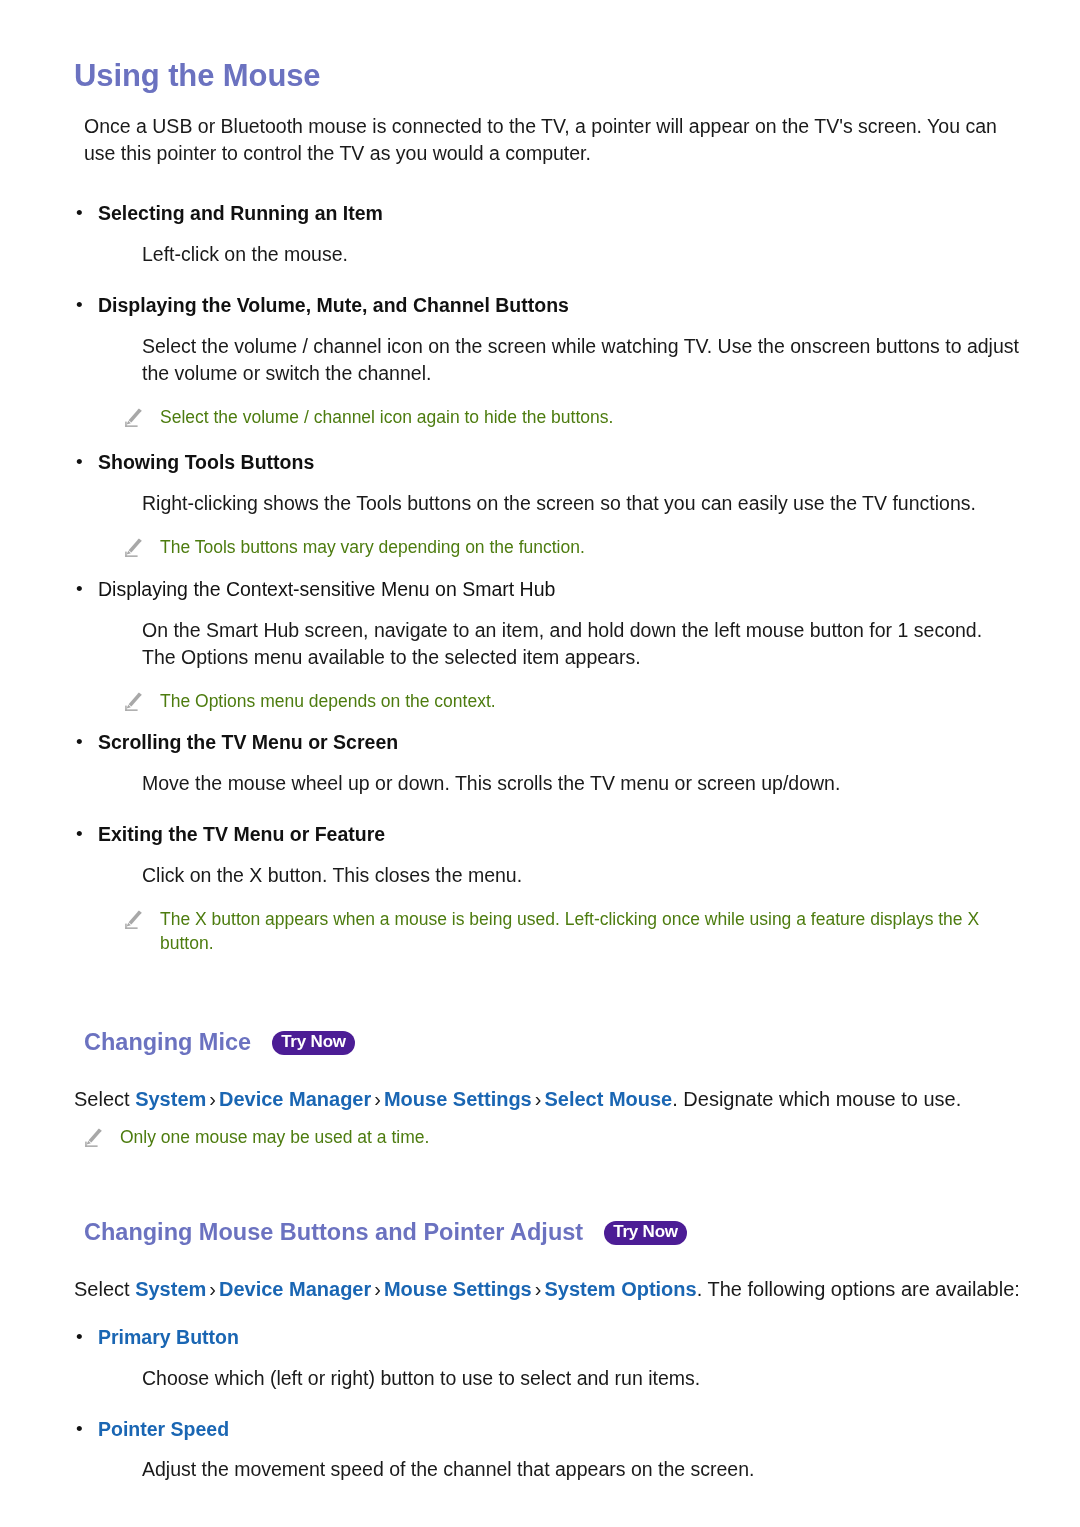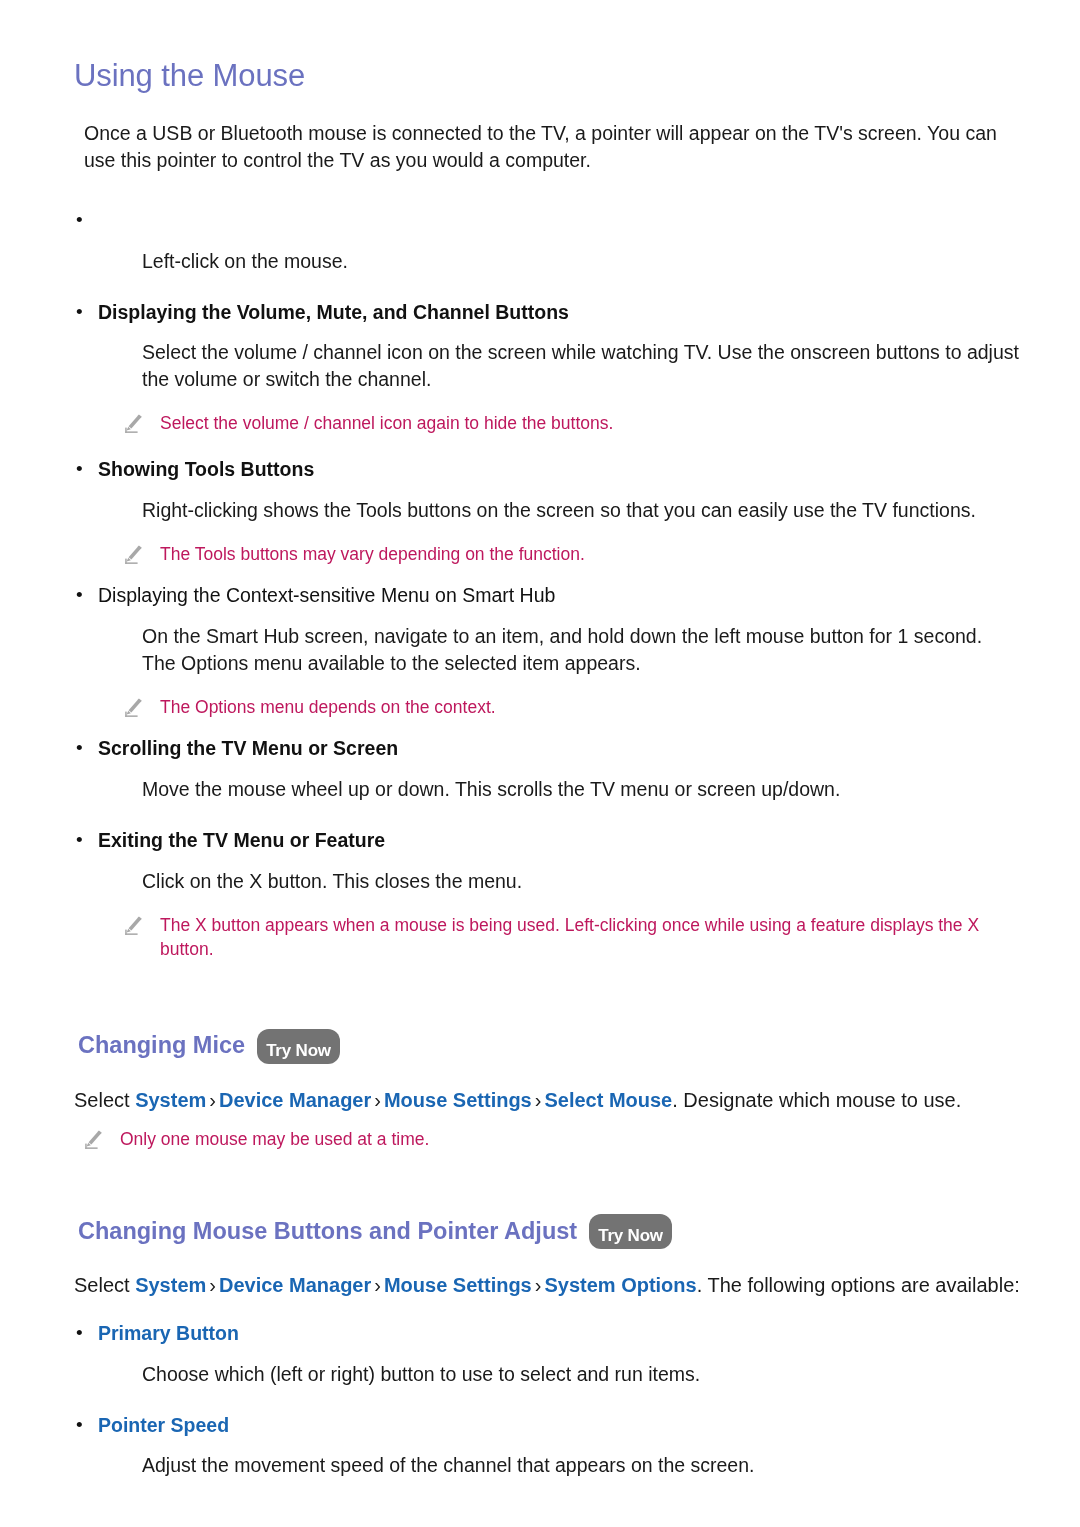--- a/index.html
+++ b/index.html
@@ -25,45 +25,45 @@
   .content {
     position: absolute;
     left: 74px;
     top: 58px;
     width: 946px;
   }
 
   
   h1.page-title {
     font-size: 31px;
-    font-weight: normal;
+    font-weight: bold;
     color: #6b72c0;
-    margin: 0 0 26px 0;
+    margin: 0 0 19px 0;
     letter-spacing: -0.1px;
     line-height: 1.15;
   }
   h2.section-title {
     font-size: 23.5px;
     font-weight: bold;
     color: #6b72c0;
-    margin: 4px;
+    margin: 10px;
     line-height: 1.2;
     display: flex;
     align-items: center;
-    gap: 12px;
+    gap: 21px;
     white-space: nowrap;
   }
   .try-now {
     display: inline-block;
-    background: #737373;
+    background: #4c1d95;
     color: #ffffff;
     font-size: 17px;
     font-weight: bold;
     border-radius: 12px;
-    padding: 12px 9px 3px 9px;
+    padding: 1px 9px 3px 9px;
     line-height: 1.18;
     letter-spacing: -0.2px;
     vertical-align: middle;
     position: relative;
     top: 1px;
   }
 
   
   p.intro {
     font-size: 19.5px;
@@ -122,21 +122,21 @@
     height: 24px;
     position: relative;
     top: 3px;
   }
   .pencil-icon svg {
     display: block;
   }
   .note-text {
     font-size: 17.5px;
     line-height: 1.4;
-    color: #be185d;
+    color: #4d7c0f;
     flex: 1;
   }
 
   
   .menu-path {
     font-size: 20px;
     line-height: 1.38;
     color: #1a1a1a;
   }
   .menu-item {
@@ -166,20 +166,21 @@
   <div class="content">
 
     <h1 class="page-title">Using the Mouse</h1>
 
     <p class="intro">Once a USB or Bluetooth mouse is connected to the TV, a pointer will appear on the TV's screen. You can use this pointer to control the TV as you would a computer.</p>
 
     <div class="sp-24"></div>
 
     <div class="bullet-row">
       <span class="bullet-dot">•</span>
+      <span class="bullet-label">Selecting and Running an Item</span>
     </div>
     <div class="sp-14"></div>
     <div class="body-text">Left-click on the mouse.</div>
 
     <div class="sp-24"></div>
 
     <div class="bullet-row">
       <span class="bullet-dot">•</span>
       <span class="bullet-label">Displaying the Volume, Mute, and Channel Buttons</span>
     </div>

